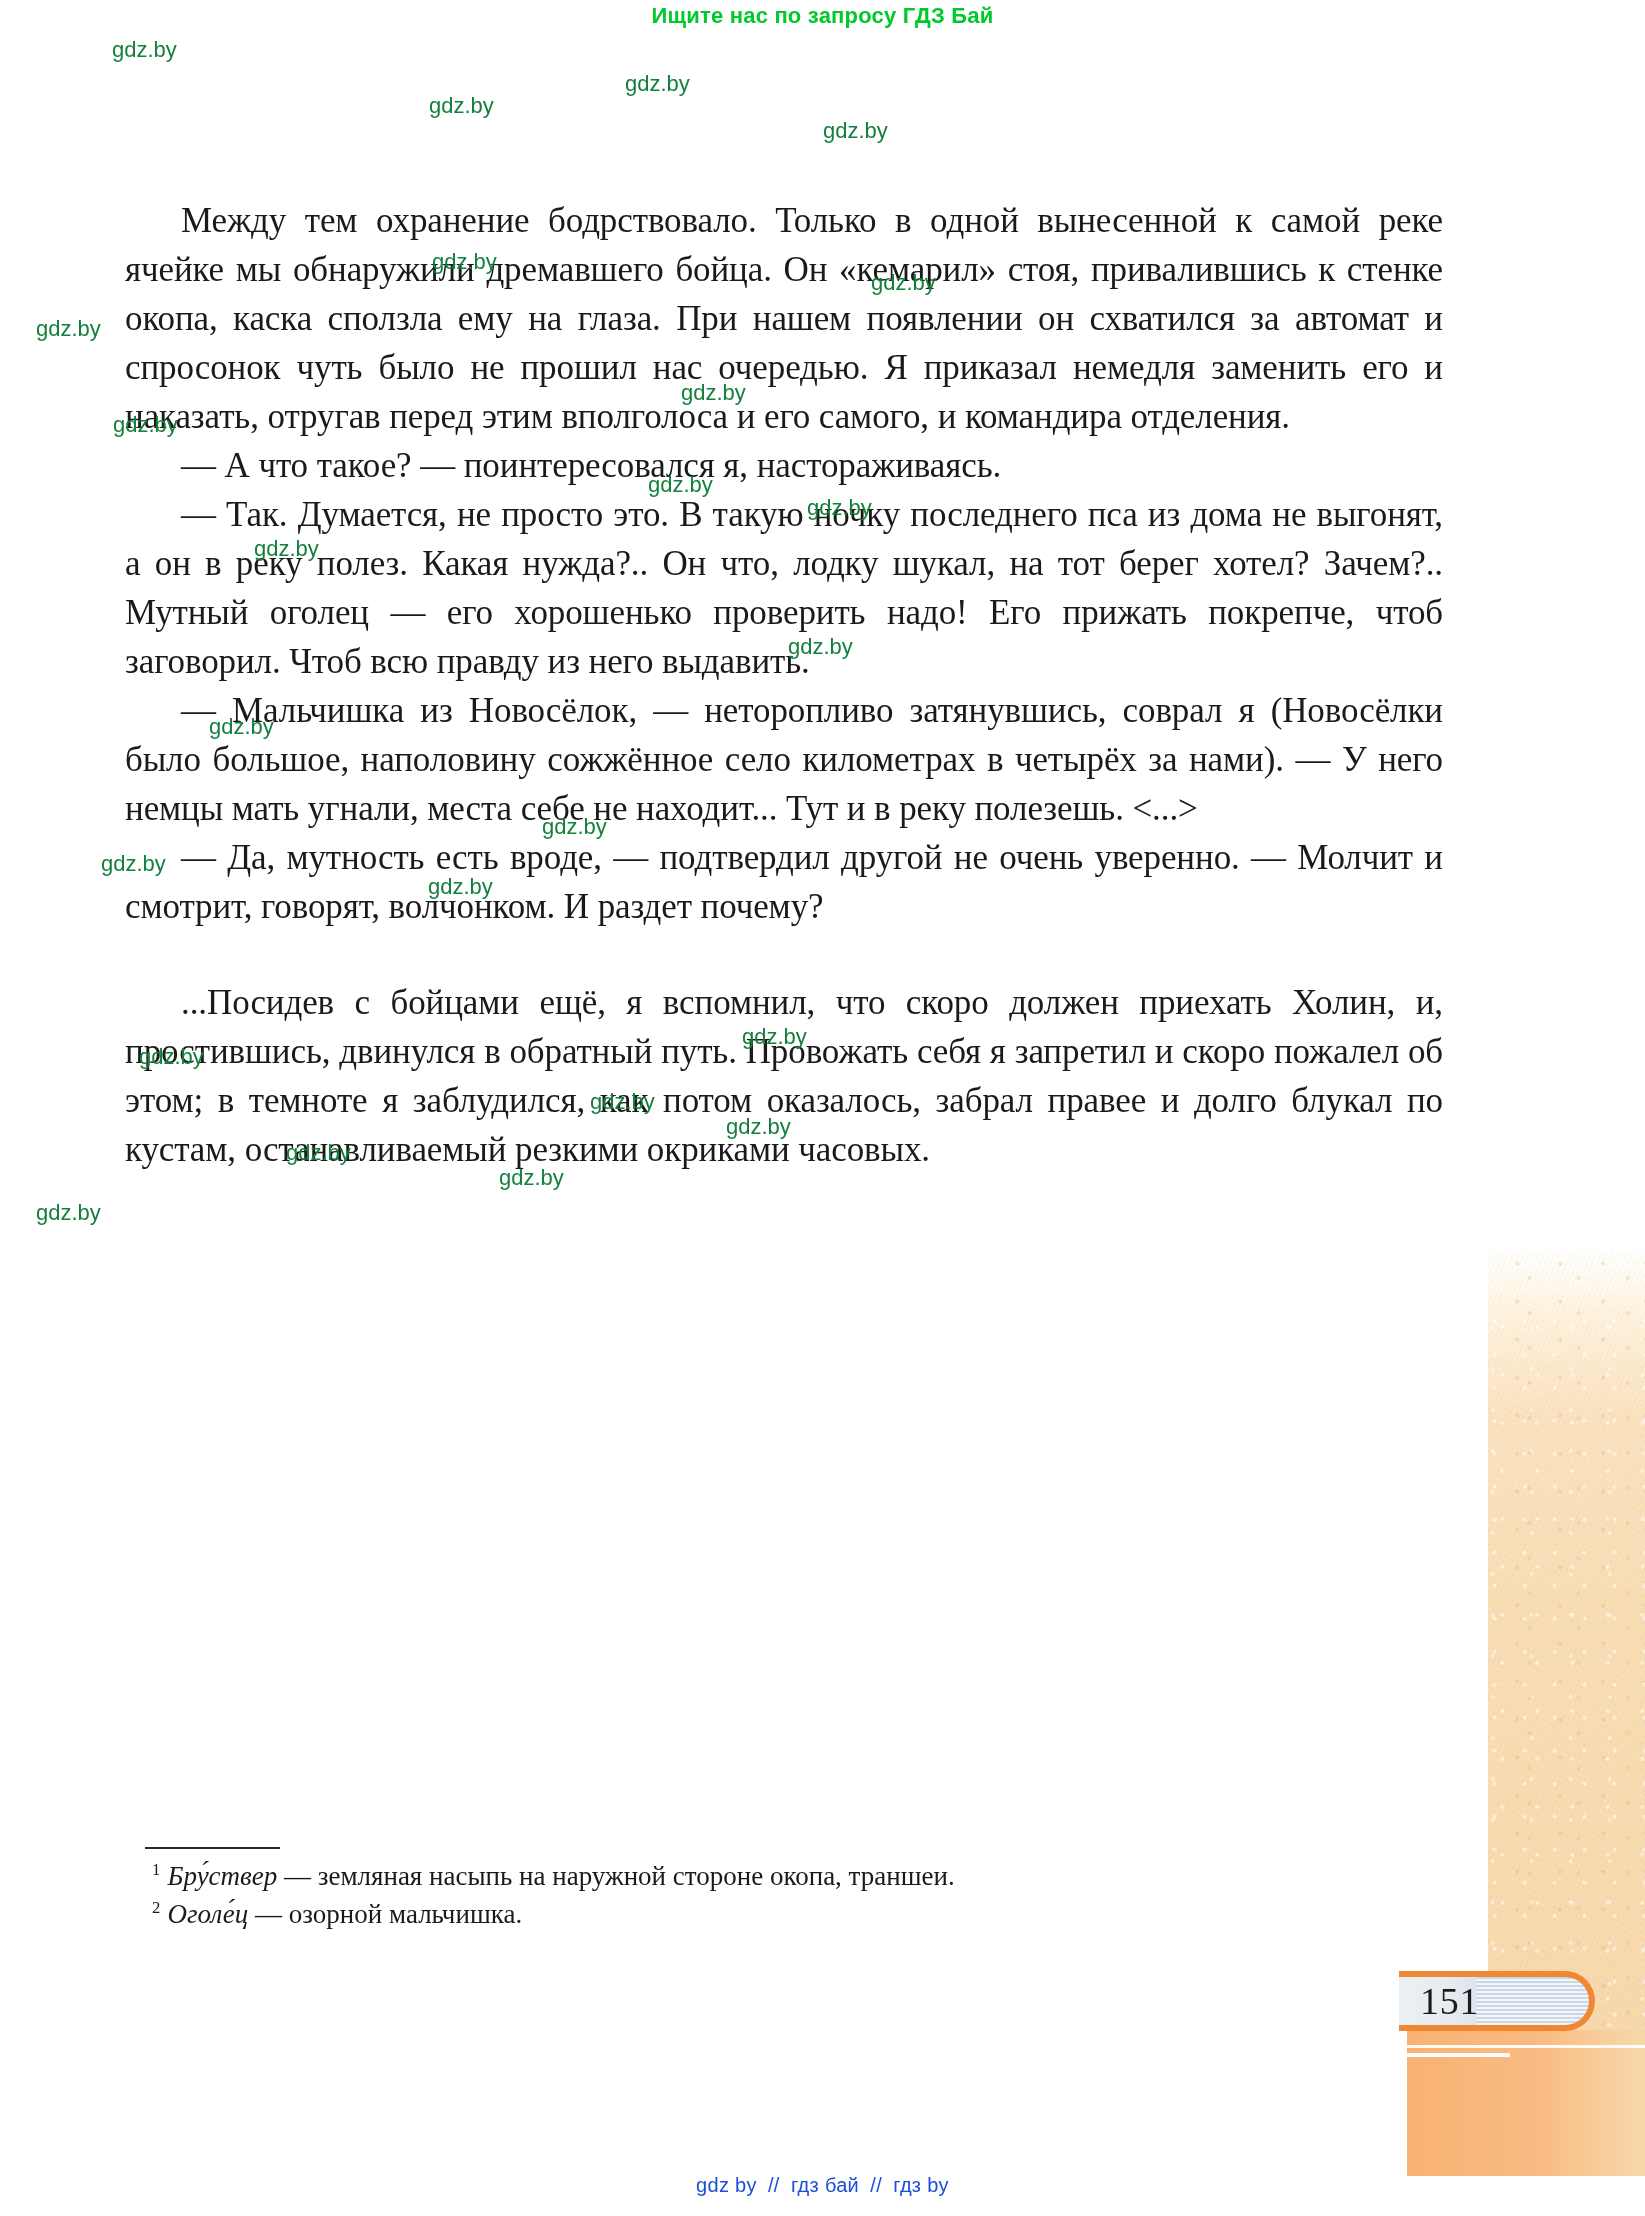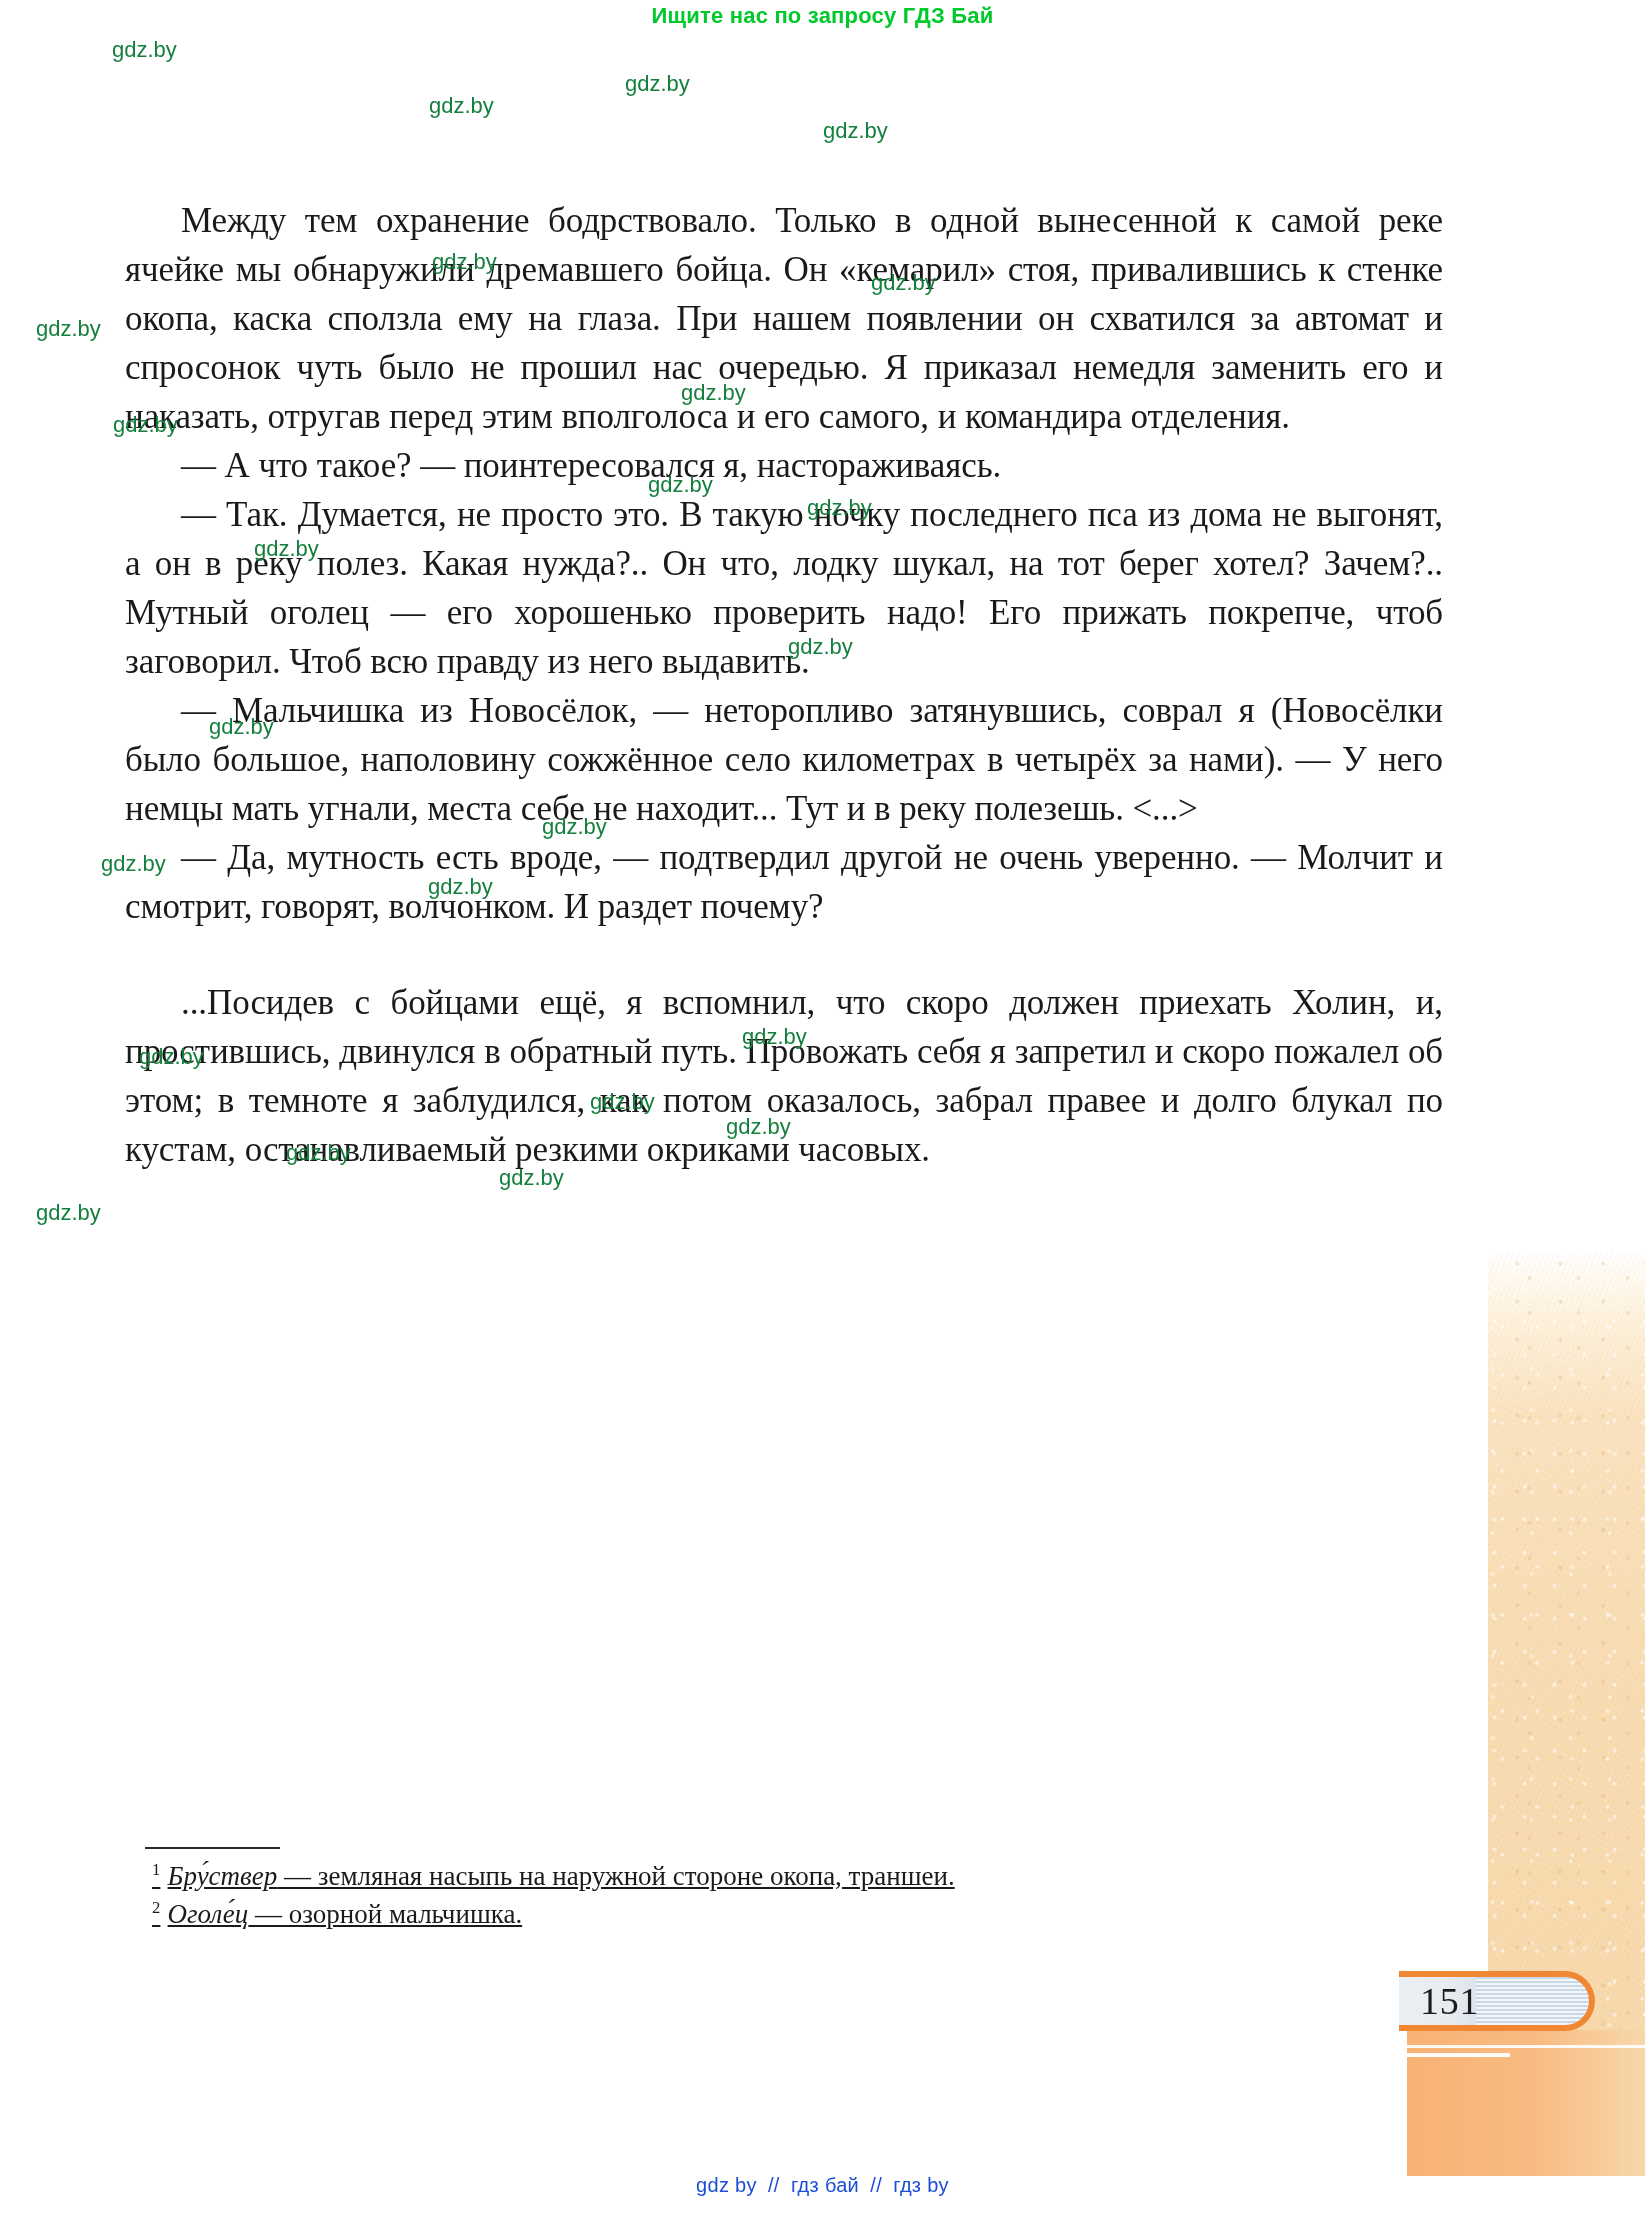--- a/index.html
+++ b/index.html
@@ -160,21 +160,20 @@
     margin: 0 0 7.2px 20px;
   }
   .footnote {
     margin: 0;
     font-size: 27px;
     line-height: 38px;
     color: #1a1a1a;
     text-indent: 0;
     padding-left: 27px;
     font-family: "Liberation Serif", "DejaVu Serif", serif;
-    text-decoration: underline;
   }
   .footnote sup {
     font-size: 0.62em;
     vertical-align: super;
     line-height: 0;
     margin-right: 7.2px;
   }
   .footnote i { font-style: italic; }
 
   

